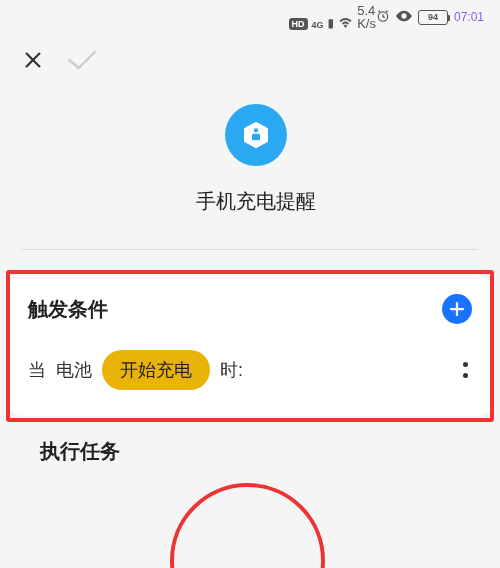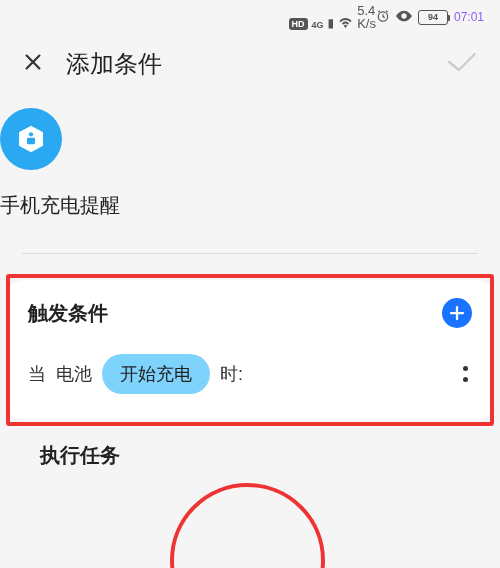--- a/index.html
+++ b/index.html
@@ -15,34 +15,34 @@
     .battery-box { border: 1.3px solid #555; border-radius: 3px; width: 30px; height: 15px; position: relative; display: inline-flex; align-items: center; justify-content: center; }
     .battery-box::after { content: ""; position: absolute; right: -3px; top: 4px; width: 2px; height: 6px; background: #555; border-radius: 0 1px 1px 0; }
     .battery-num { font-size: 9px; font-weight: bold; color: #555; }
     .clock { font-size: 12px; font-weight: 500; color: #8b5cf6; }
 
     .header { display: flex; align-items: center; padding: 14px 22px 10px; gap: 22px; }
     .close-x { font-size: 26px; color: #333; line-height: 1; }
     .title { font-size: 24px; font-weight: 500; color: #222; flex: 1; }
     .check { color: #ccc; }
 
-    .hero { display: flex; flex-direction: column; align-items: flex-start; padding: 18px 0 20px; }
+    .hero { display: flex; flex-direction: column; align-items: center; padding: 18px 0 20px; margin-left: 12px; }
     .hero-icon { width: 62px; height: 62px; border-radius: 50%; background: #2aa8f2; display: flex; align-items: center; justify-content: center; }
     .hero-title { font-size: 20px; font-weight: 500; color: #222; margin-top: 22px; }
     .divider { height: 1px; background: #ddd; margin: 14px 22px 0; }
 
     .section-wrap { padding: 0 6px; margin-top: 26px; position: relative; }
     .redbox { position: absolute; left: 6px; right: 6px; top: -6px; bottom: -6px; border: 4px solid #e33; border-radius: 3px; pointer-events: none; }
     .card { background: #fff; border-radius: 18px; padding: 18px 22px 26px; }
     .card-hd { display: flex; align-items: center; justify-content: space-between; }
     .card-title { font-size: 20px; font-weight: 600; color: #222; }
     .plus { width: 30px; height: 30px; border-radius: 50%; background: #1a73ff; display: flex; align-items: center; justify-content: center; color: #fff; }
     .cond-row { display: flex; align-items: center; margin-top: 26px; gap: 10px; }
     .cond-text { font-size: 18px; color: #333; }
-    .pill { background: #7dd3fc; border-radius: 22px; padding: 8px 18px; font-size: 18px; color: #222; }
+    .pill { background: #eab308; border-radius: 22px; padding: 8px 18px; font-size: 18px; color: #222; }
     .dots { margin-left: auto; display: flex; flex-direction: column; gap: 6px; padding-right: 4px; }
     .dots span { width: 5px; height: 5px; border-radius: 50%; background: #333; }
 
     .sec2 { padding: 22px 28px 0; margin-left: 12px; }
     .sec2-title { font-size: 20px; font-weight: 600; color: #222; }
 
     .redcircle { position: absolute; bottom: -70px; left: 170px; width: 155px; height: 155px; border: 4px solid #e33; border-radius: 50%; pointer-events: none; }
   </style>
 </head>
 <body>
@@ -81,21 +81,20 @@
     <span class="clock">07:01</span>
   </div>
 </div>
 
 <div class="header">
   <span class="close-x">
     <svg width="22" height="22" viewBox="0 0 24 24">
         <path d="M5 5l14 14M19 5L5 19" stroke="#333" stroke-width="2.4" stroke-linecap="round"></path>
       </svg>
   </span>
-  <span class="title">添加条件</span>
   <span class="check">
     <svg width="32" height="24" viewBox="0 0 40 28">
         <path d="M4 14l12 10L36 4" stroke="#ccc" stroke-width="3" fill="none" stroke-linecap="round" stroke-linejoin="round"></path>
       </svg>
   </span>
 </div>
 
 <div class="hero">
   <div class="hero-icon">
     <svg width="32" height="32" viewBox="0 0 24 24">

